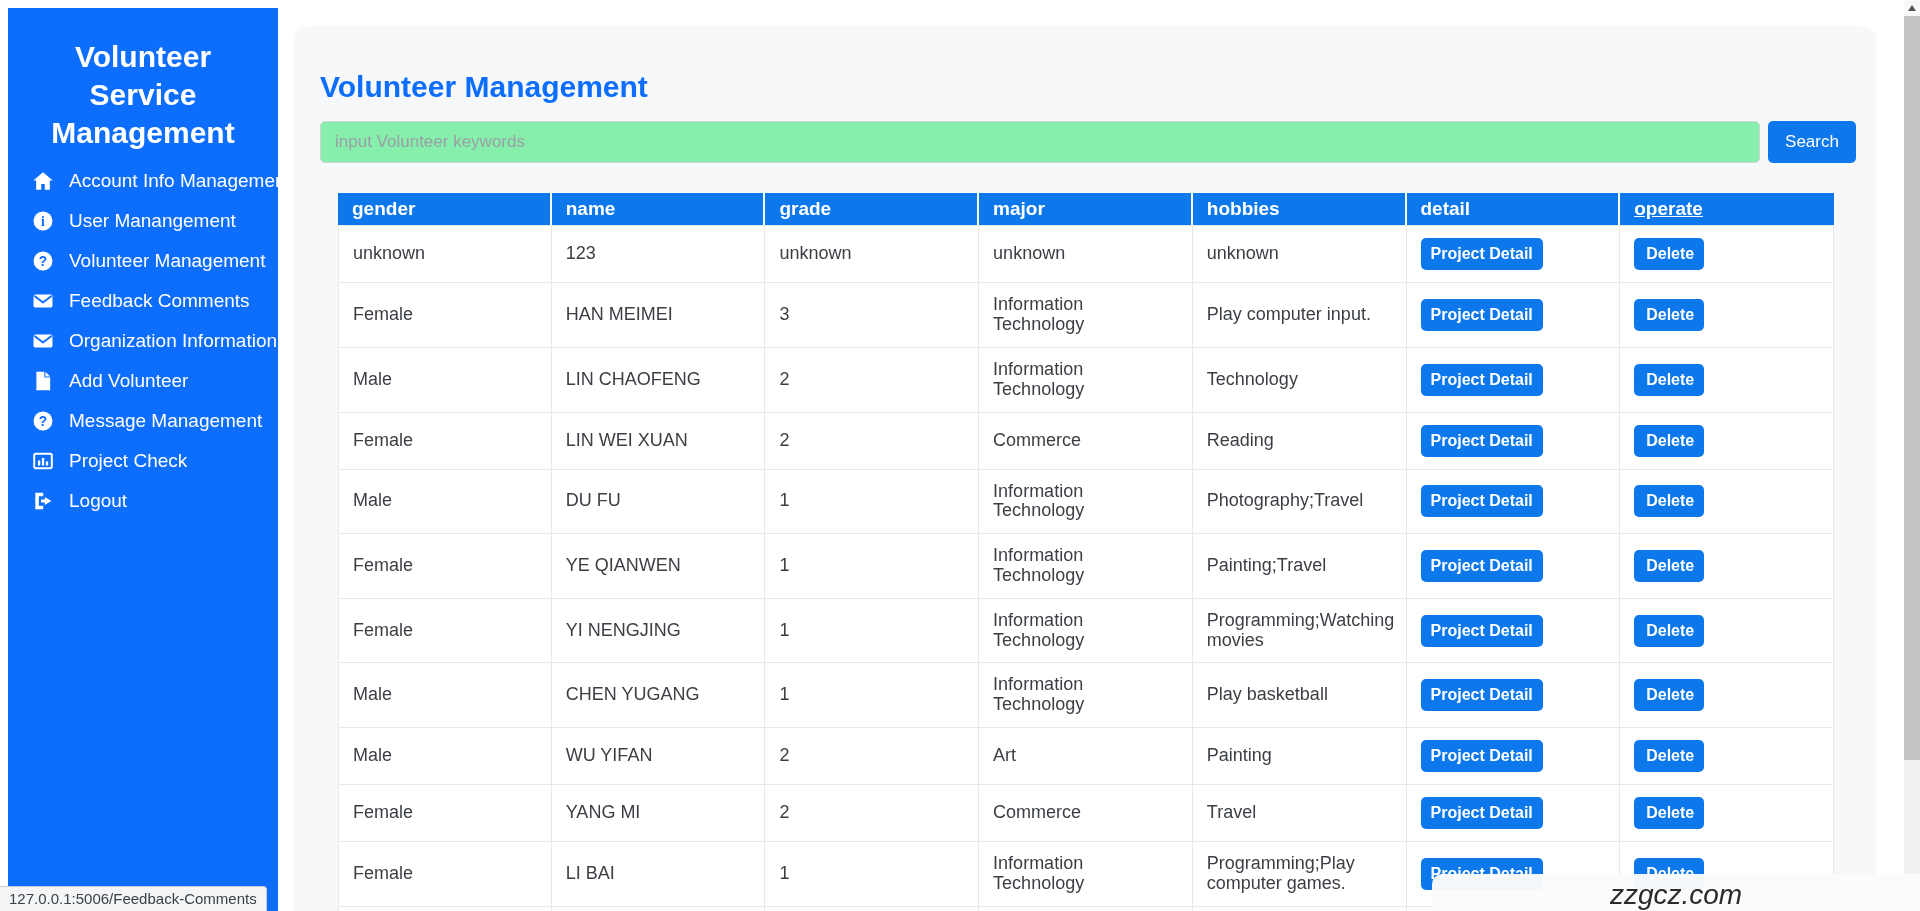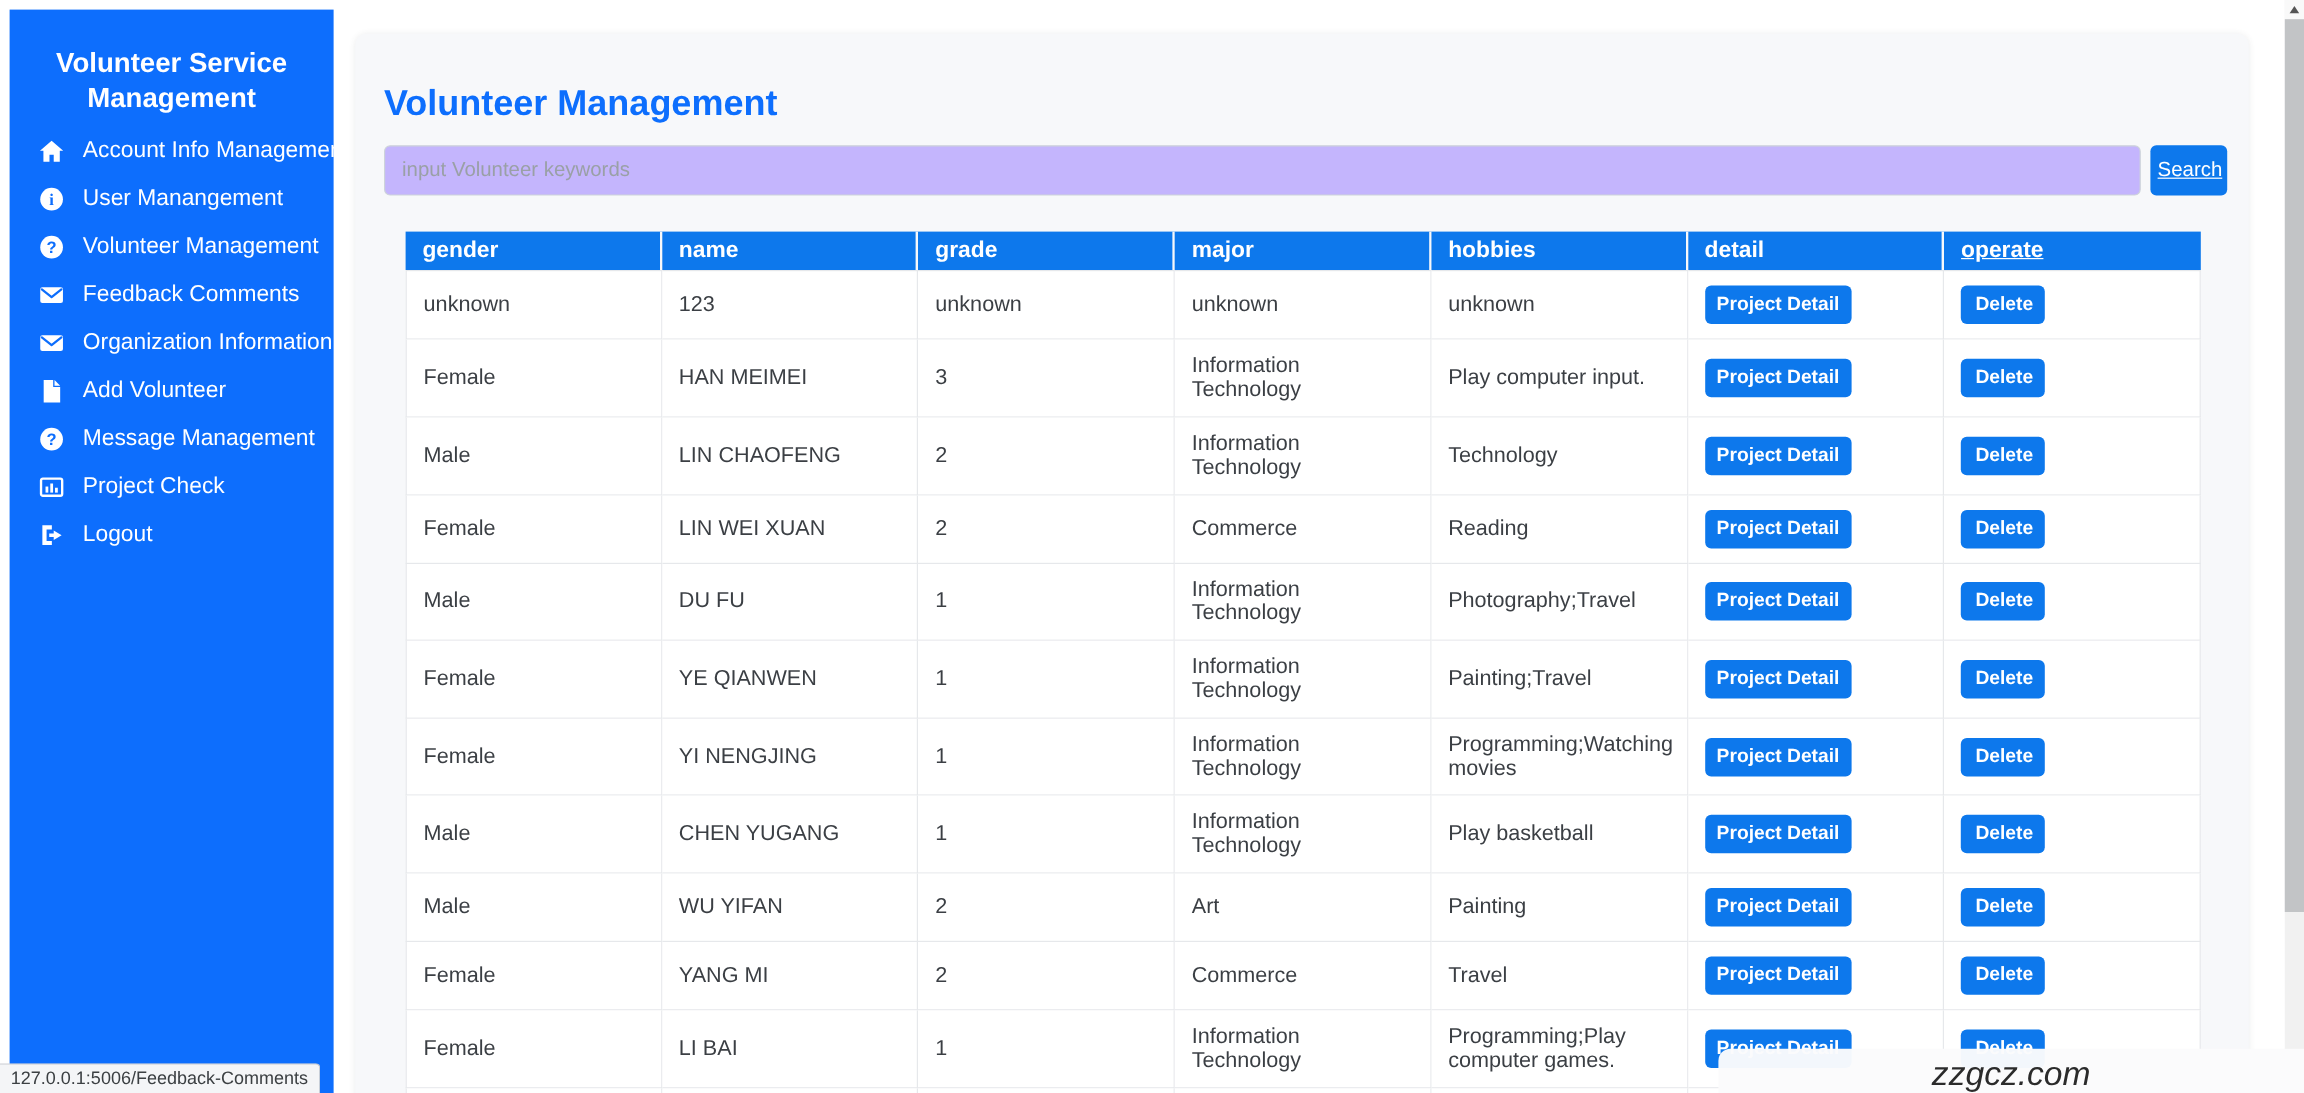--- a/index.html
+++ b/index.html
@@ -15,21 +15,21 @@
     background:#ffffff;
     font-family:"Liberation Sans", sans-serif;
   }
   
   .sidebar{
     position:absolute;left:8px;top:8px;bottom:0;width:270px;
     background:var(--primary-blue);color:#fff;z-index:2;
   }
   .sidebar-title{
     padding:30px 16px 0;text-align:center;font-weight:bold;
-    font-size:23px;line-height:1.26;
+    font-size:30px;line-height:1.26;
   }
   .side-nav{margin-top:10px;}
   .side-item{
     display:flex;align-items:flex-end;gap:15px;
     padding:9px 8px 9px 24px;font-size:19px;cursor:pointer;white-space:nowrap;
   }
   .side-item .icon{width:22px;height:22px;display:inline-flex;flex:0 0 22px;}
   .side-item .icon svg{width:22px;height:22px;}
   
   .card{
@@ -37,29 +37,28 @@
     background:var(--card-bg);border-radius:10px;
     box-shadow:0 1px 5px rgba(60,64,67,.10);z-index:1;
   }
   .page-title{
     margin:0;padding:42px 0 0 24px;
     font-size:30px;font-weight:bold;color:var(--primary-blue);line-height:1.15;
   }
   .search-row{display:flex;align-items:center;gap:8px;margin:16px 18px 0 24px;}
   .search-input{
     flex:1;height:42px;border:1px solid #ced4da;border-radius:5px;
-    padding:0 14px;font-size:17px;background:#c4b5fd;color:#333;outline:none;
+    padding:0 14px;font-size:17px;background:#86efac;color:#333;outline:none;
     font-family:"Liberation Sans", sans-serif;
   }
   .search-input::placeholder{color:#9aa0a6;}
   .search-btn{
-    width:64px;height:42px;border:none;border-radius:5px;cursor:pointer;
+    width:88px;height:42px;border:none;border-radius:5px;cursor:pointer;
     background:var(--control-blue);color:#fff;font-size:17px;
     font-family:"Liberation Sans", sans-serif;
-    text-decoration:underline;
   }
   
   .vol-table{
     width:1496px;margin:30px 40px 0 42px;
     border-collapse:separate;border-spacing:0;table-layout:fixed;
     font-size:18px;color:#3b3f44;
   }
   .vol-table th{
     background:var(--control-blue);color:#fff;text-align:left;
     font-weight:bold;font-size:19px;line-height:1.1;

